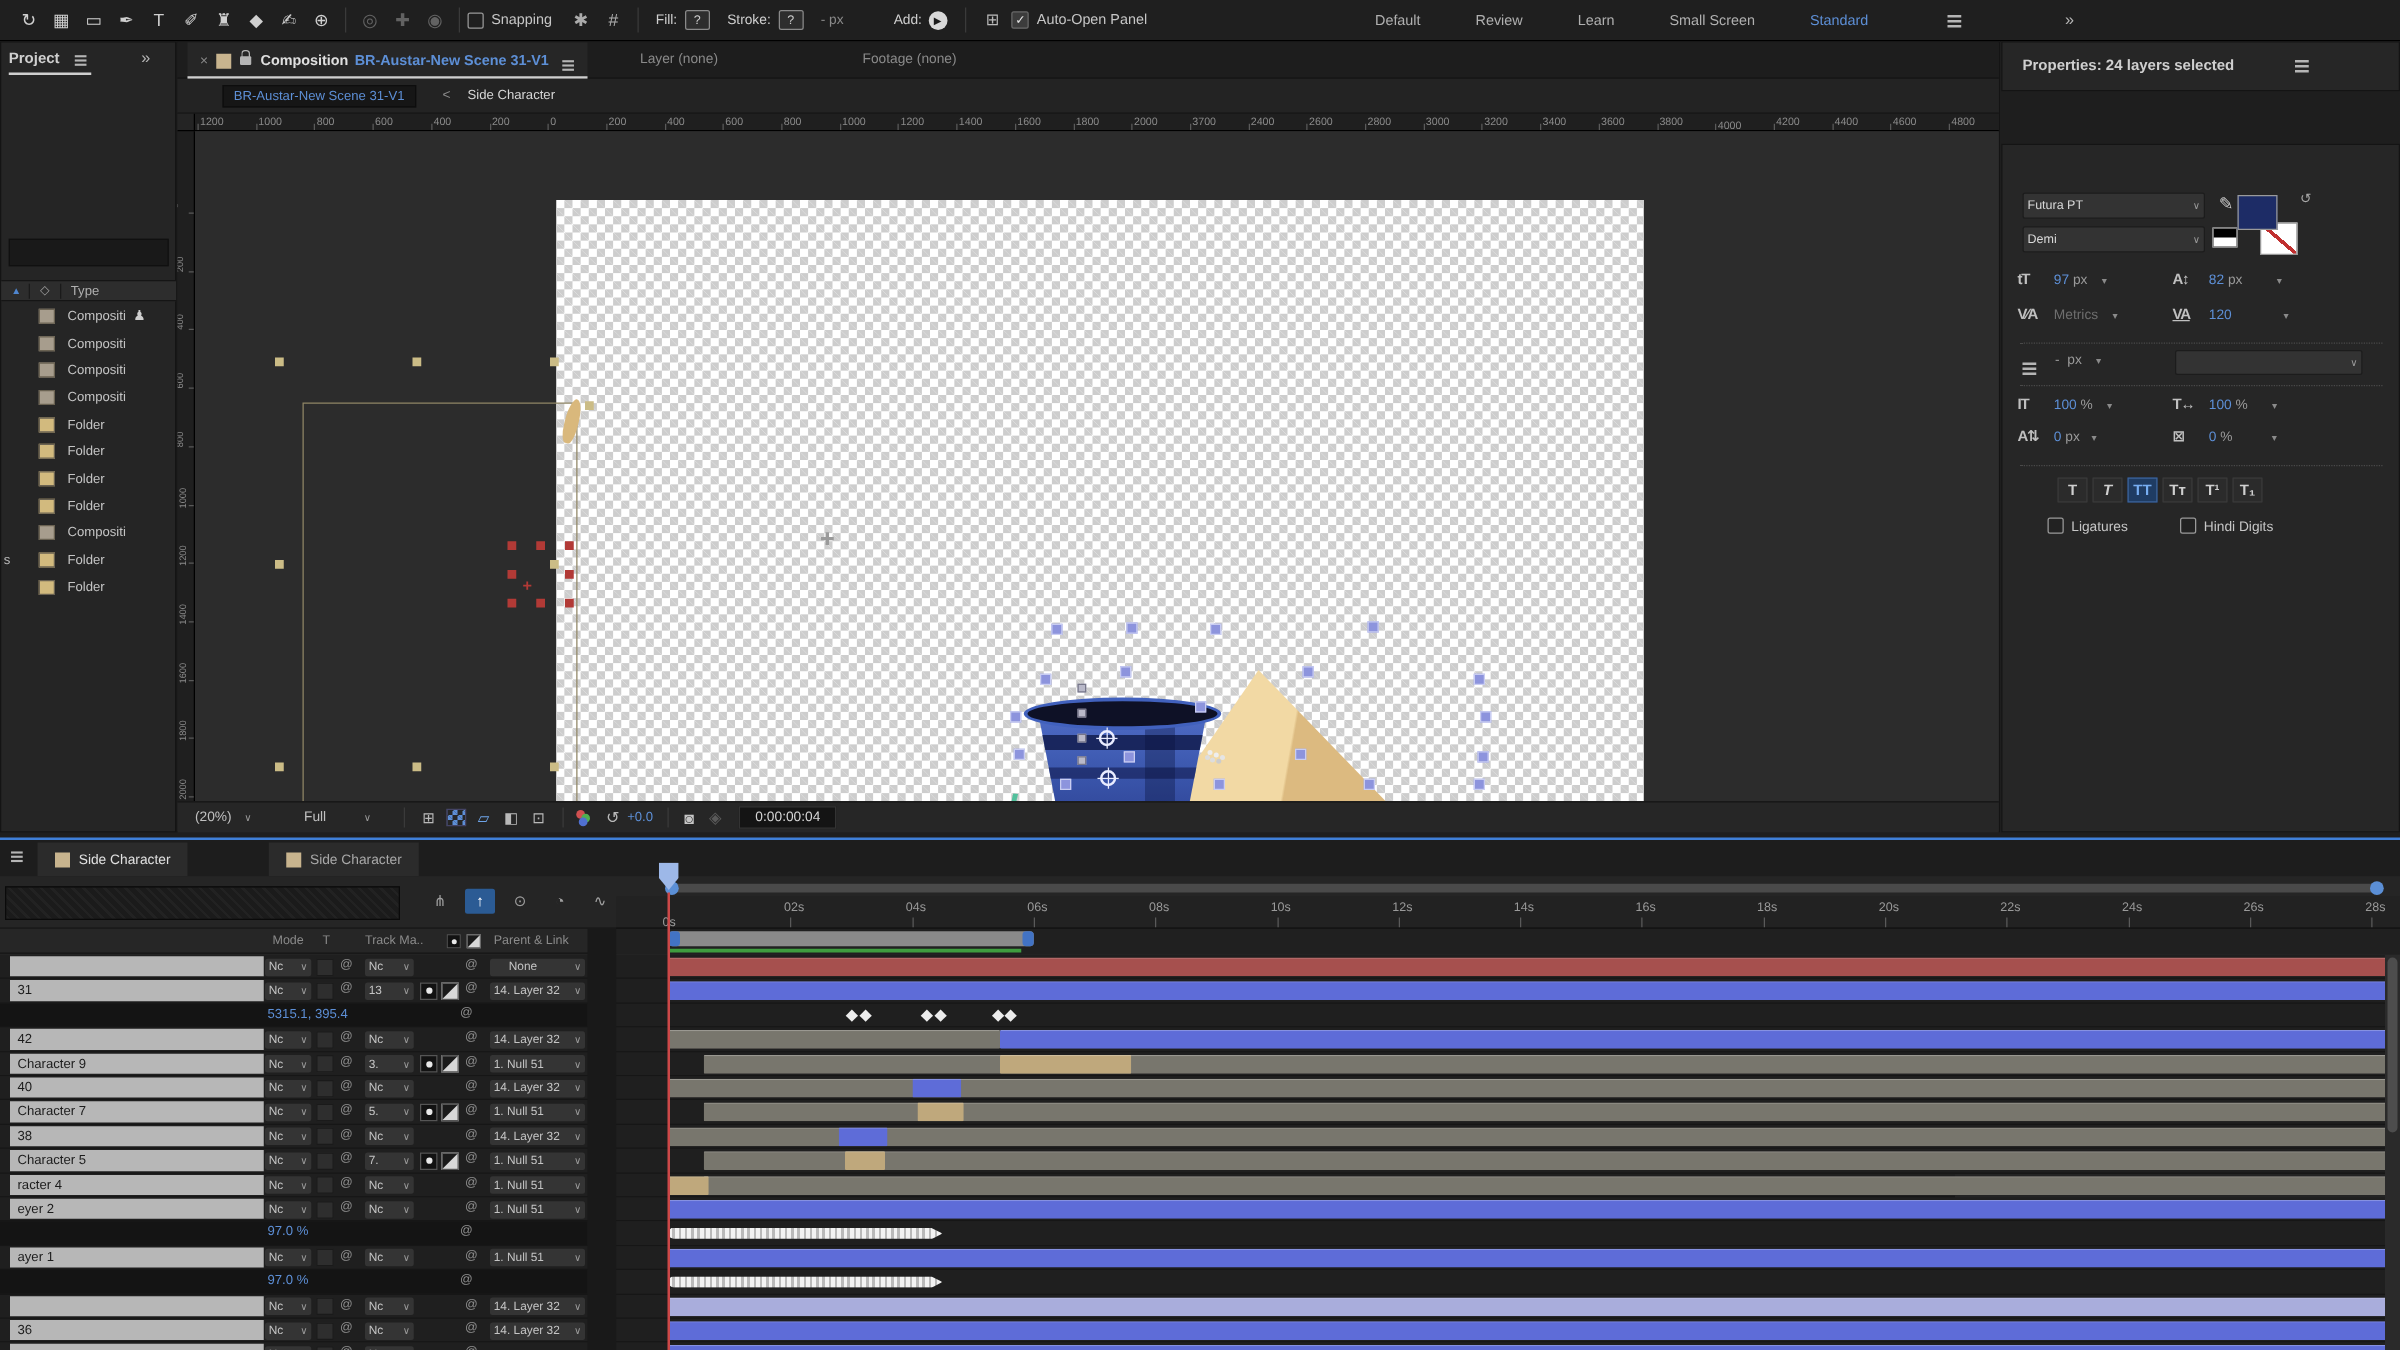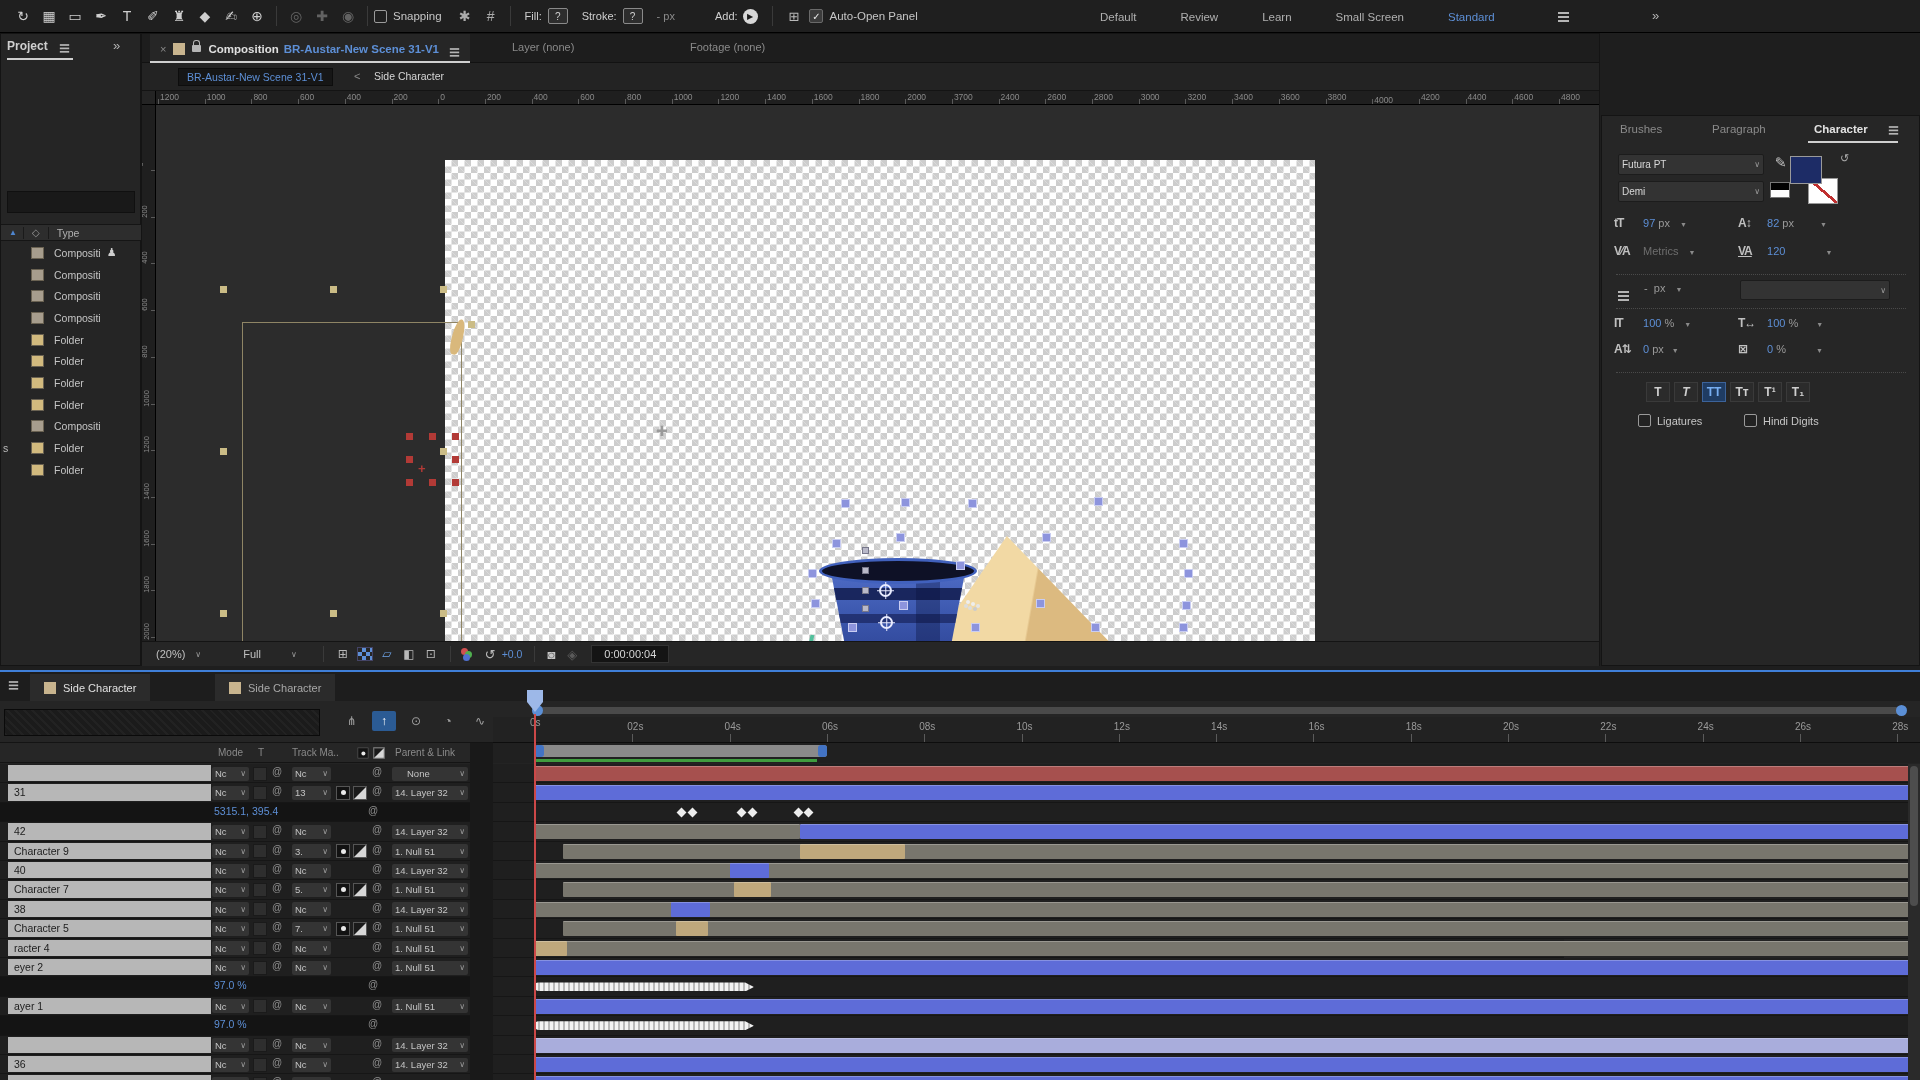--- a/index.html
+++ b/index.html
@@ -382,28 +382,25 @@
       </span>
       <span style="color:#b9b9b9;font-size:13px;margin:0 6px 0 10px;">↺</span>
       <span class="blue" style="font-size:10.5px;">+0.0</span>
       <span style="width:1px;height:16px;background:#3a3a3a;margin:0 12px;"></span>
       <span style="color:#c6c6c6;font-size:13px;">◙</span>
       <span style="color:#5a5a5a;font-size:13px;margin:0 14px 0 12px;">◈</span>
       <span style="background:#141414;border:1px solid #333;padding:2px 12px;color:#d6d6d6;font-size:11px;">0:00:00:04</span>
     </div>
   </div>
 
+  <div class="panel" style="left:1601px;top:33px;width:319px;height:40px;">
+    <span class="ptitle abs" style="left:16px;top:11px;">Properties: 24 layers selected</span>
+    <span class="hamb abs" style="left:234px;top:14px;"></span>
+  </div>
   <div class="panel" id="charpanel" style="left:1601px;top:115px;width:319px;height:551px;">
-    <div class="abs" style="left:0;top:0;width:100%;height:28px;display:flex;">
-      <span class="abs dim" style="left:18px;top:7px;font-size:11.5px;">Brushes</span>
-      <span class="abs dim" style="left:110px;top:7px;font-size:11.5px;">Paragraph</span>
-      <span class="abs" style="left:212px;top:7px;font-size:11.5px;color:#e2e2e2;font-weight:bold;">Character</span>
-      <span class="hamb abs" style="left:286px;top:10px;transform:scale(.85);"></span>
-      <div class="abs" style="left:206px;top:25px;width:90px;height:2px;background:#cfcfcf;"></div>
-    </div>
 
     <div class="dd abs" style="left:16px;top:38px;width:146px;height:21px;">
       <span style="color:#d8d8d8;">Futura PT</span>
         <span class="chev">∨</span>
     </div>
     <div class="dd abs" style="left:16px;top:65px;width:146px;height:21px;">
       <span style="color:#d8d8d8;">Demi</span>
         <span class="chev">∨</span>
     </div>
     <span class="abs" style="left:172px;top:38px;color:#c6c6c6;font-size:14px;transform:rotate(90deg);">✐</span>
@@ -503,21 +500,21 @@
           <div style="width: 24px; height: 20px; margin-right: 8px; text-align: center; line-height: 20px; font-size: 12px; border-radius: 2px; color: rgb(159, 159, 159);">⊙</div>
           <div style="width: 24px; height: 20px; margin-right: 8px; text-align: center; line-height: 20px; font-size: 12px; border-radius: 2px; color: rgb(159, 159, 159);">◔</div>
           <div style="width: 24px; height: 20px; margin-right: 8px; text-align: center; line-height: 20px; font-size: 12px; border-radius: 2px; color: rgb(159, 159, 159);">∿</div>
         </div>
 
       <div class="abs" style="left:540px;top:6px;width:1360px;height:7px;background:#4a4a4a;border-radius:3px;"></div>
       <div class="abs" style="left:532px;top:4px;width:11px;height:11px;border-radius:50%;background:#5b8fd6;"></div>
       <div class="abs" style="left:1896px;top:4px;width:11px;height:11px;border-radius:50%;background:#5b8fd6;"></div>
 
       <div class="abs" id="tlruler" style="left:493px;top:16px;width:1427px;height:26px;background:#222;border-bottom:1px solid #0d0d0d;overflow:hidden;">
-          <div style="position: absolute; left: 37px; top: 0; font-size: 10px; color: rgb(154, 154, 154);">0s</div>
+          <div style="position: absolute; left: 37px; top: 16px; font-size: 10px; color: rgb(154, 154, 154);">0s</div>
           <div style="position: absolute; left: 42px; top: 17px; width: 1px; height: 8px; background: rgb(90, 90, 90);"></div>
           <div style="position: absolute; left: 134.3px; top: 4px; font-size: 10px; color: rgb(154, 154, 154);">02s</div>
           <div style="position: absolute; left: 139.3px; top: 17px; width: 1px; height: 8px; background: rgb(90, 90, 90);"></div>
           <div style="position: absolute; left: 231.6px; top: 4px; font-size: 10px; color: rgb(154, 154, 154);">04s</div>
           <div style="position: absolute; left: 236.6px; top: 17px; width: 1px; height: 8px; background: rgb(90, 90, 90);"></div>
           <div style="position: absolute; left: 328.9px; top: 4px; font-size: 10px; color: rgb(154, 154, 154);">06s</div>
           <div style="position: absolute; left: 333.9px; top: 17px; width: 1px; height: 8px; background: rgb(90, 90, 90);"></div>
           <div style="position: absolute; left: 426.2px; top: 4px; font-size: 10px; color: rgb(154, 154, 154);">08s</div>
           <div style="position: absolute; left: 431.2px; top: 17px; width: 1px; height: 8px; background: rgb(90, 90, 90);"></div>
           <div style="position: absolute; left: 523.5px; top: 4px; font-size: 10px; color: rgb(154, 154, 154);">10s</div>

